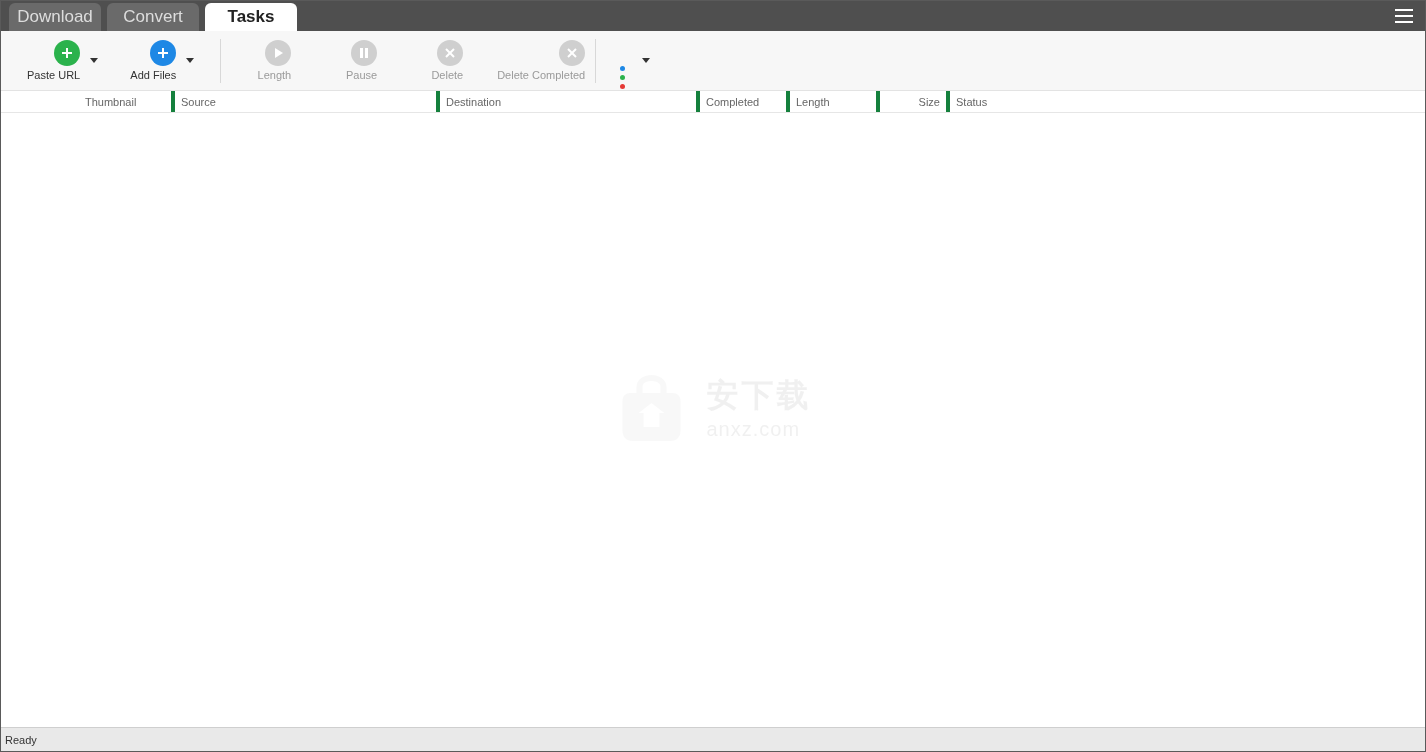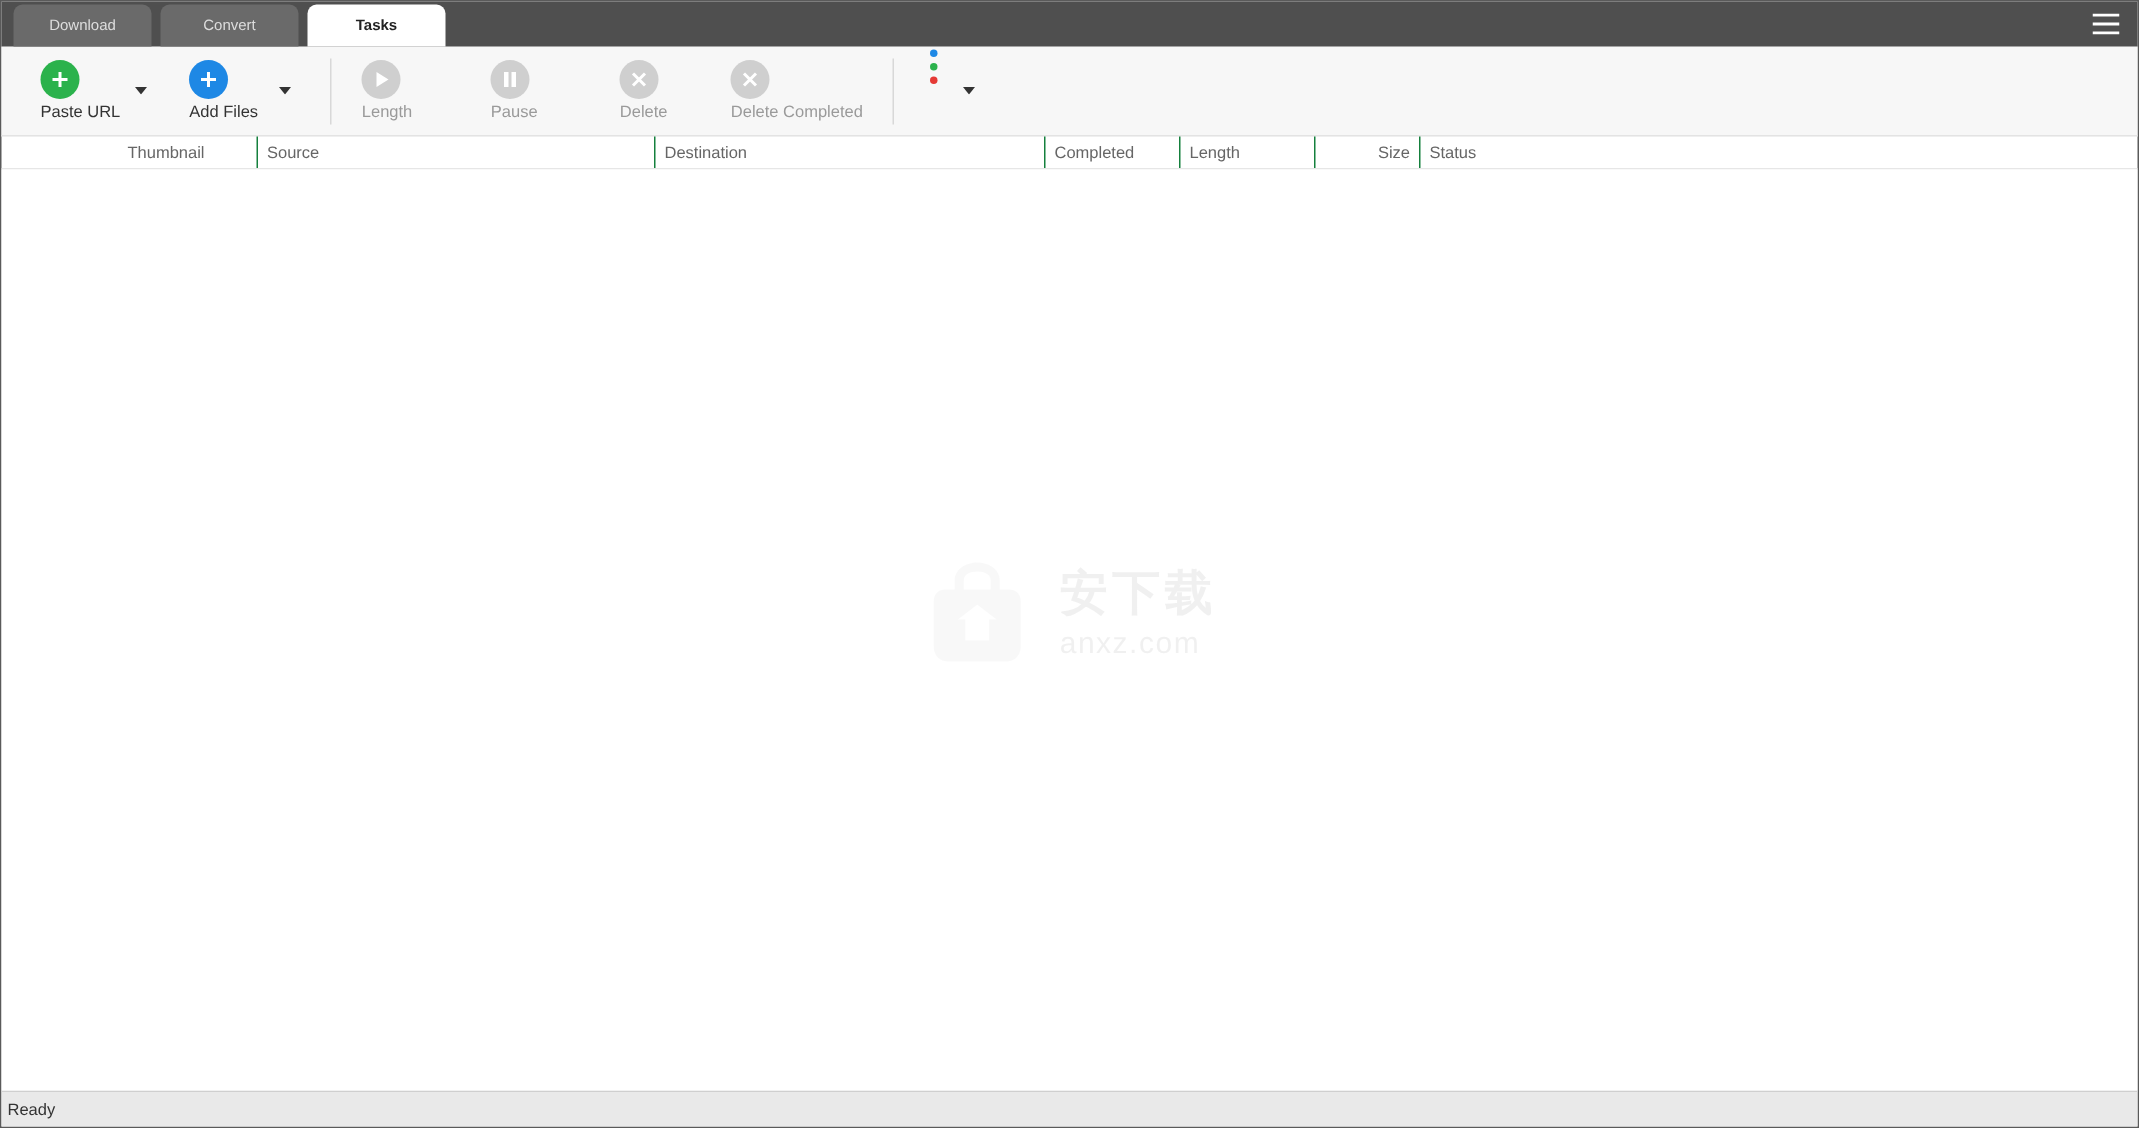--- a/index.html
+++ b/index.html
@@ -10,29 +10,29 @@
 
 .titlebar { height: 30px; background: #fff; display: flex; align-items: center; border-bottom: 1px solid #d0d0d0; }
 .titlebar .app-icon { width: 18px; height: 18px; margin: 0 6px 0 8px; display: flex; align-items: center; justify-content: center; }
 .titlebar .title { font-size: 12px; color: #333; flex: 0 0 auto; }
 .titlebar .spacer { flex: 1; }
 .win-btn { width: 46px; height: 30px; display: flex; align-items: center; justify-content: center; cursor: pointer; }
 .win-btn svg { width: 10px; height: 10px; }
 
 
 .tabstrip { height: 30px; background: #4f4f4f; display: flex; align-items: flex-end; padding-left: 8px; position: relative; }
-.tab { height: 28px; width: 92px; margin-right: 6px; display: flex; align-items: center; justify-content: center; font-size: 10px; color: #ddd; background: #6a6a6a; border-radius: 6px 6px 0 0; cursor: pointer; text-align: right; }
+.tab { height: 28px; width: 92px; margin-right: 6px; display: flex; align-items: center; justify-content: center; font-size: 17px; color: #ddd; background: #6a6a6a; border-radius: 6px 6px 0 0; cursor: pointer; text-align: right; }
 .tab.active { background: #fff; color: #222; font-weight: 700; }
 .hamburger { position: absolute; right: 6px; top: 0; height: 30px; width: 30px; display: flex; align-items: center; justify-content: center; cursor: pointer; }
 .hamburger svg { stroke: #fff; }
 
 
 .toolbar { height: 60px; background: #f7f7f7; border-bottom: 1px solid #e3e3e3; display: flex; align-items: center; padding: 0 20px; gap: 0; }
 .tool-group { display: flex; align-items: center; }
-.tool-btn { display: flex; flex-direction: column; align-items: flex-start; justify-content: center; min-width: 62px; height: 56px; cursor: pointer; padding: 0 6px; }
+.tool-btn { display: flex; flex-direction: column; align-items: flex-end; justify-content: center; min-width: 62px; height: 56px; cursor: pointer; padding: 0 6px; }
 .tool-btn .icon { width: 26px; height: 26px; display: flex; align-items: center; justify-content: center; margin-bottom: 3px; }
 .tool-btn .lbl { font-size: 11px; color: #333; white-space: nowrap; }
 .tool-btn.disabled .lbl { color: #9a9a9a; }
 .tool-btn.disabled { cursor: default; }
 .drop-arrow { width: 16px; height: 56px; display: flex; align-items: center; justify-content: center; cursor: pointer; margin-right: 18px; }
 .drop-arrow svg { width: 8px; height: 5px; }
 .vsep { width: 1px; height: 44px; background: #d8d8d8; margin: 0 14px 0 4px; }
 .toolbar .wide { min-width: 110px; }
 
 .circle { width: 26px; height: 26px; border-radius: 50%; display: flex; align-items: center; justify-content: center; }
@@ -42,21 +42,21 @@
 .circle svg { width: 14px; height: 14px; }
 
 .dots-icon { display: flex; flex-direction: column; gap: 4px; padding-right: 3px; }
 .dots-icon span { width: 5px; height: 5px; border-radius: 50%; display: block; }
 .dots-icon .d1 { background: #1e88e5; }
 .dots-icon .d2 { background: #2bb24c; }
 .dots-icon .d3 { background: #e53935; }
 
 
 .colhead { height: 22px; border-bottom: 1px solid #e6e6e6; display: flex; font-size: 11px; color: #666; align-items: center; }
-.colhead .col { height: 100%; display: flex; align-items: center; padding-left: 6px; border-left: 1px solid #15803d; }
+.colhead .col { height: 100%; display: flex; align-items: center; padding-left: 6px; border-left: 4px solid #15803d; }
 .colhead .col:first-child { border-left: none; }
 .col-thumb  { width: 130px; padding-left: 44px !important; border-left:none!important;}
 .col-source { width: 265px; }
 .col-dest   { width: 260px; }
 .col-res    { width: 90px;  }
 .col-length { width: 90px;  }
 .col-size   { width: 70px;  text-align: right; justify-content: flex-end; padding-right: 6px;}
 .col-status { width: 190px; }
 .col-pad    { flex: 0 0 40px; }
 

